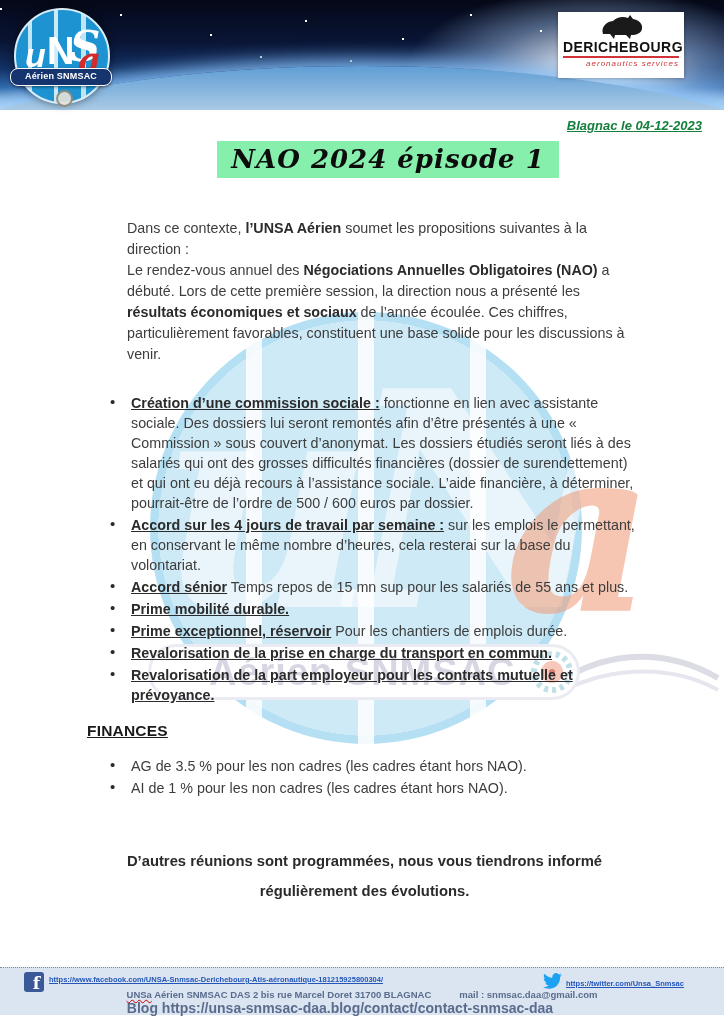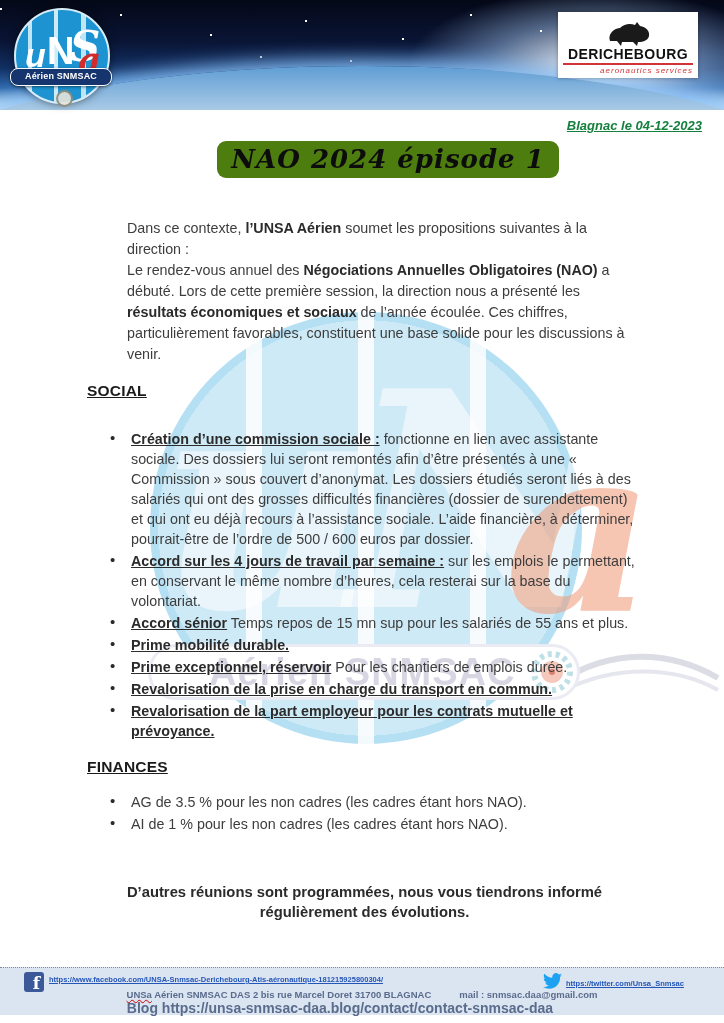--- a/index.html
+++ b/index.html
@@ -31,22 +31,22 @@
   .l-n{left:31px;top:20px;font-size:38px;}
   .l-s{left:54px;top:12px;font-size:42px;font-family:"DejaVu Serif",serif;font-style:italic;}
   .l-a{left:62px;top:28px;font-size:36px;color:#d22b2b !important;font-family:"DejaVu Serif",serif;font-style:italic;}
   .unsa-banner{position:absolute;left:-2px;top:62px;width:100px;height:16px;background:#16356e;
       border:1px solid #fff;border-radius:8px;color:#fff;font-size:9px;font-weight:bold;
       text-align:center;line-height:15px;letter-spacing:.2px;box-shadow:0 1px 3px rgba(0,0,0,.5);}
   .unsa-gauge{position:absolute;left:44px;top:84px;width:13px;height:13px;border-radius:50%;
       background:#e8e4da;border:2px solid #8d8d7a;opacity:.9;}
 
   
-  .deri{position:absolute;left:558px;top:12px;width:140px;height:66px;background:#fff;
-      box-shadow:0 0 4px rgba(0,0,0,.35);padding:9px 5px 0 5px;box-sizing:border-box;}
+  .deri{position:absolute;left:558px;top:12px;width:126px;height:66px;background:#fff;
+      box-shadow:0 0 4px rgba(0,0,0,.35);padding:2px 5px 0 5px;box-sizing:border-box;}
   .deri .boar{display:block;margin:0 auto;width:48px;height:26px;}
   .deri-name{font-size:14px;font-weight:bold;color:#111;letter-spacing:.4px;text-align:center;
       line-height:15px;font-family:"Liberation Sans",sans-serif;transform:scaleY(1.05);}
   .deri-bar{height:2px;background:#d03438;margin:1px 0 1px 0;}
   .deri-tag{font-size:8px;font-style:italic;color:#d03438;text-align:right;letter-spacing:1px;}
 
   
   .date-row{margin-top:118px;text-align:right;padding-right:22px;font-size:13px;font-style:italic;
       font-weight:600;color:#15803d;position:relative;z-index:2;}
   .date-row span{text-decoration:underline;}
@@ -80,21 +80,21 @@
   .intro p{margin:0;}
   .content b{color:#2b2b2b;}
   h2.sec{margin:15px 0 0 0;font-size:15.5px;font-weight:bold;color:#1a1a1a;
       text-decoration:underline;letter-spacing:.2px;}
   ul.blist{list-style:none;margin:28px 0 0 0;padding:0 0 0 44px;}
   ul.blist li{position:relative;margin-bottom:2px;line-height:20px;}
   ul.blist li::before{content:"\2022";position:absolute;left:-21px;top:-1px;font-size:15px;color:#2b2b2b;}
   .lead{font-weight:bold;text-decoration:underline;color:#2b2b2b;}
   ul.fin{margin-top:15px;}
   .closing{margin:48px 6px 0 6px;text-align:center;font-weight:bold;color:#2b2b2b;
-      font-size:14.8px;line-height:20px;}
+      font-size:14.8px;line-height:30px;}
   .closing p{margin:0 0 10px 0;}
 
   
   .footer{position:absolute;left:0;top:967px;width:724px;height:47px;background:#dbe5f2;
       border-top:1px dotted #8a8a8a;z-index:3;font-family:"Liberation Sans",sans-serif;}
   .fb-icon{position:absolute;left:24px;top:4px;width:20px;height:20px;background:#3b5998;
       border-radius:3px;color:#fff;font-family:"DejaVu Serif",serif;font-weight:bold;
       font-size:17px;text-align:right;padding-right:4px;box-sizing:border-box;line-height:22px;cursor:pointer;}
   .fb-link{position:absolute;left:49px;top:7px;font-size:7.5px;font-weight:bold;
       color:#2456b8;text-decoration:underline;cursor:pointer;}
@@ -152,31 +152,30 @@
       <circle cx="22" cy="22" r="18" fill="#ffffff" stroke="#bfe0e6" stroke-width="6" stroke-dasharray="4 4"></circle>
       <circle cx="22" cy="22" r="11" fill="#f6c8bc"></circle>
       <circle cx="22" cy="22" r="3" fill="#d9806e"></circle>
     </svg>
   </div>
 
   <div class="date-row">
     <span>Blagnac le 04-12-2023</span>
   </div>
   <div class="title-row">
-    <span class="title-box" style="background: #4d7c0f; border-radius: 9px;">NAO 2024 épisode 1</span>
+    <span class="title-box" style="background: #86efac;">NAO 2024 épisode 1</span>
   </div>
 
   <div class="content">
 
     <div class="intro">
       <p><span>Dans ce contexte, </span><b>l’UNSA Aérien</b><span> soumet les propositions suivantes à la direction :</span></p>
       <p><span>Le rendez-vous annuel des </span><b>Négociations Annuelles Obligatoires (NAO)</b><span> a débuté. Lors de cette première session, la direction nous a présenté les </span><b>résultats économiques et sociaux</b><span> de l’année écoulée. Ces chiffres, particulièrement favorables, constituent une base solide pour les discussions à venir.</span></p>
     </div>
 
-    <h2 class="sec">SOCIAL</h2>
 
     <ul class="blist">
       <li><span class="lead">Création d’une commission sociale :</span><span> fonctionne en lien avec assistante sociale. Des dossiers lui seront remontés afin d’être présentés à une « Commission » sous couvert d’anonymat. Les dossiers étudiés seront liés à des salariés qui ont des grosses difficultés financières (dossier de surendettement) et qui ont eu déjà recours à l’assistance sociale. L’aide financière, à déterminer, pourrait-être de l’ordre de 500 / 600 euros par dossier.</span></li>
       <li><span class="lead">Accord sur les 4 jours de travail par semaine :</span><span> sur les emplois le permettant, en conservant le même nombre d’heures, cela resterai sur la base du volontariat.</span></li>
       <li><span class="lead">Accord sénior</span><span> Temps repos de 15 mn sup pour les salariés de 55 ans et plus.</span></li>
       <li><span class="lead">Prime mobilité durable.</span><span></span></li>
       <li><span class="lead">Prime exceptionnel, réservoir</span><span> Pour les chantiers de emplois durée.</span></li>
       <li><span class="lead">Revalorisation de la prise en charge du transport en commun.</span><span></span></li>
       <li><span class="lead">Revalorisation de la part employeur pour les contrats mutuelle et prévoyance.</span><span></span></li>
     </ul>

